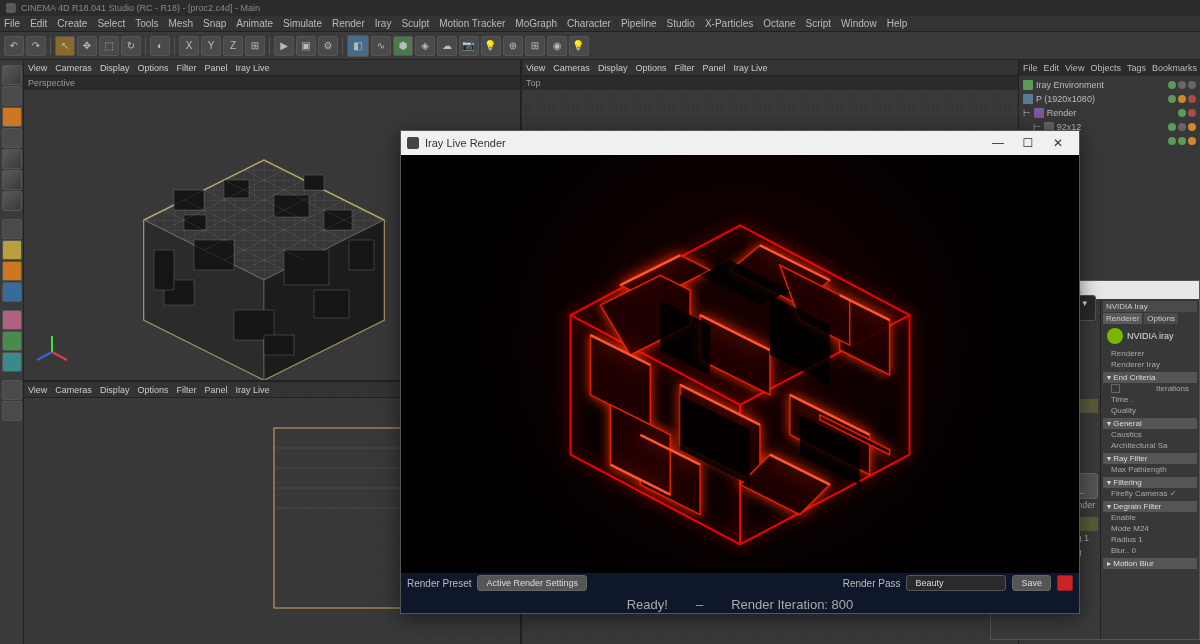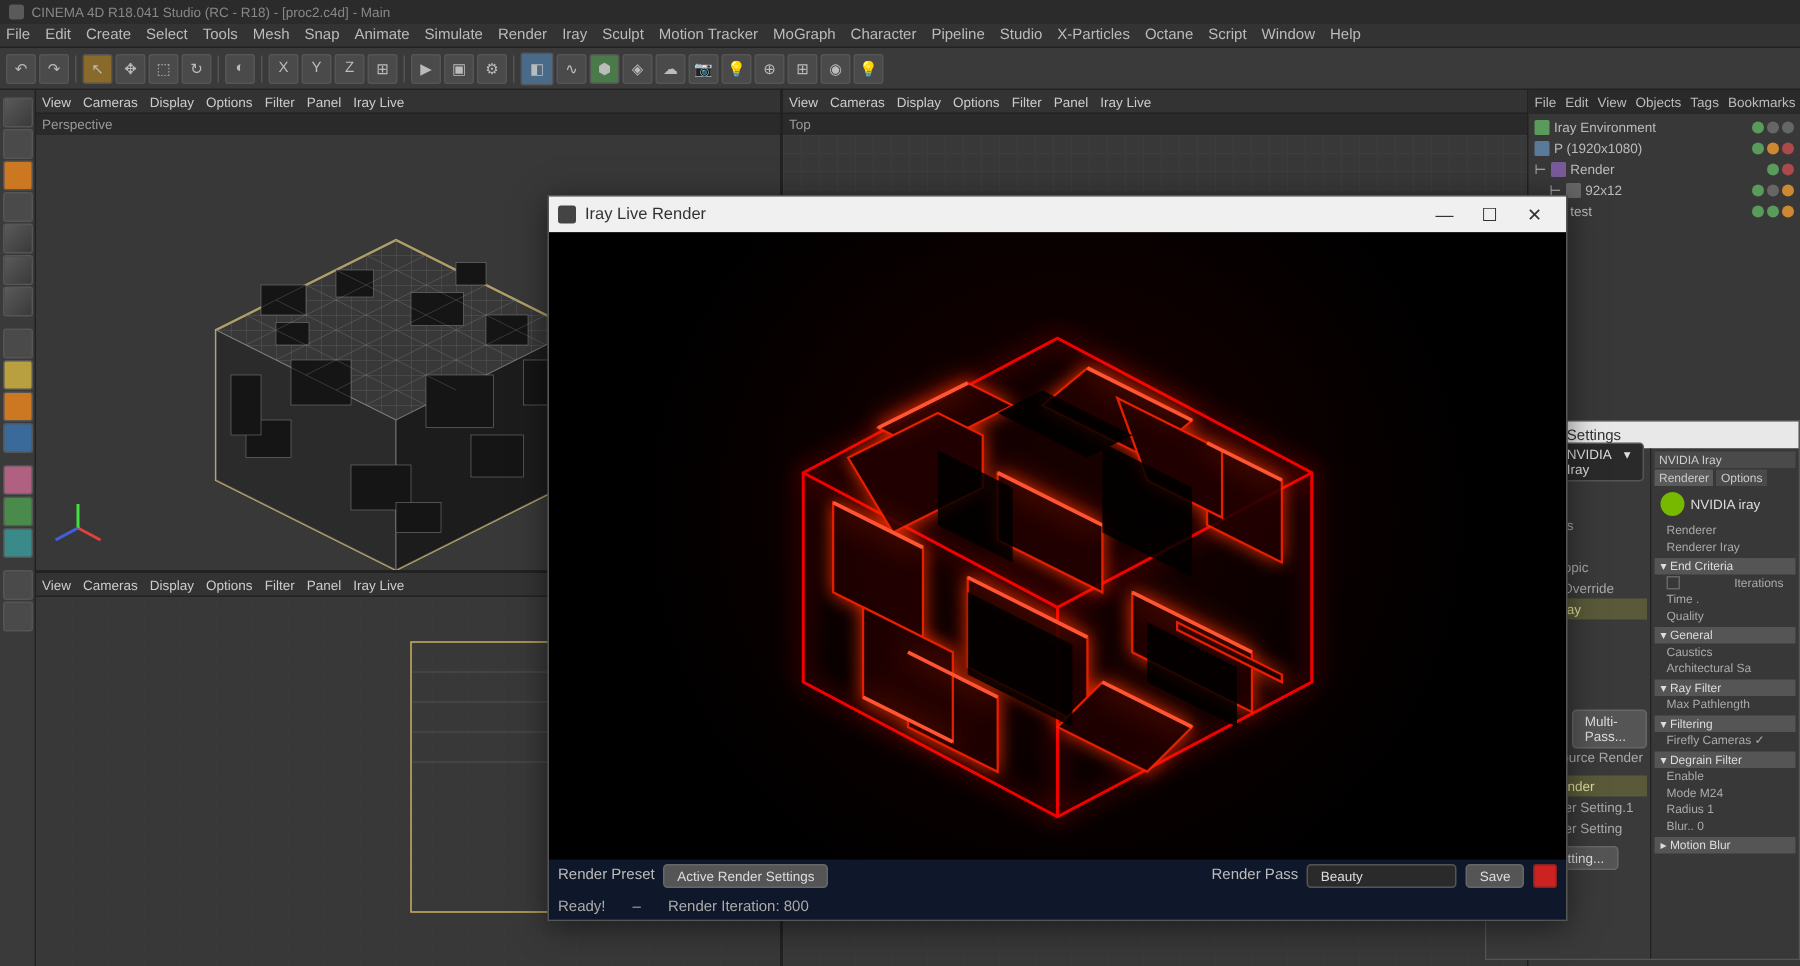--- a/index.html
+++ b/index.html
@@ -48,31 +48,31 @@
 .right-panel { width: 182px; background: #383838; border-left: 1px solid #222; display: flex; flex-direction: column; }
 .panel-tabs { height: 16px; background: #2a2a2a; display: flex; align-items: center; gap: 6px; padding: 0 4px; font-size: 9px; color: #bbb; }
 .object-list { padding: 2px; }
 .obj-row { display: flex; align-items: center; height: 14px; padding: 0 2px; gap: 3px; font-size: 9px; }
 .obj-row .icon { width: 10px; height: 10px; background: #5a7a5a; border-radius: 1px; }
 .obj-row .dots { margin-left: auto; display: flex; gap: 2px; }
 .obj-row .dot { width: 8px; height: 8px; border-radius: 50%; }
 .dot.g { background: #5a9a5a; } .dot.r { background: #aa4a4a; } .dot.o { background: #cc8833; } .dot.gr { background: #666; }
 
 
-.render-window { position: absolute; left: 365px; top: 130px; width: 680px; height: 484px; background: #333; border: 1px solid #555; box-shadow: 0 4px 20px rgba(0,0,0,0.5); z-index: 100; }
+.render-window { position: absolute; left: 400px; top: 130px; width: 680px; height: 484px; background: #333; border: 1px solid #555; box-shadow: 0 4px 20px rgba(0,0,0,0.5); z-index: 100; }
 .rw-title { height: 24px; background: #f0f0f0; display: flex; align-items: center; padding: 0 6px; color: #333; font-size: 11px; }
 .rw-title .icon { width: 12px; height: 12px; background: #444; border-radius: 2px; margin-right: 6px; }
 .rw-title .spacer { flex: 1; }
 .rw-title .wbtn { width: 30px; height: 20px; display: flex; align-items: center; justify-content: center; font-size: 12px; color: #333; }
 .rw-content { height: 418px; background: #000; position: relative; }
 .rw-bottom { height: 40px; background: #0f172a; display: flex; align-items: center; padding: 2px 6px; gap: 6px; flex-wrap: wrap; }
 .rw-btn { background: #555; border: 1px solid #666; border-radius: 3px; padding: 2px 8px; font-size: 9px; color: #ddd; }
 .rw-sel { background: #2a2a2a; border: 1px solid #555; border-radius: 3px; padding: 2px 8px; font-size: 9px; color: #ddd; min-width: 100px; }
 .rw-stop { width: 16px; height: 16px; background: #cc2222; border: 1px solid #882222; border-radius: 2px; }
-.rw-status { width: 100%; font-size: 10px; color: #aaa; display: flex; gap: 18px; }
+.rw-status { width: 100%; font-size: 13px; color: #aaa; display: flex; gap: 28px; justify-content: center; }
 
 .red-render { position: absolute; inset: 0; background: radial-gradient(circle at 50% 45%, #1a0000 0%, #000 70%); }
 .red-render svg { width: 100%; height: 100%; }
 
 
 .settings-window { position: absolute; right: 0; top: 280px; width: 210px; height: 360px; background: #383838; border: 1px solid #555; z-index: 50; }
 .sw-title { height: 18px; background: #e8e8e8; display: flex; align-items: center; padding: 0 4px; color: #333; font-size: 10px; }
 .sw-title .icon { width: 10px; height: 10px; background: #555; border-radius: 2px; margin-right: 4px; }
 .sw-body { display: flex; height: calc(100% - 18px); }
 .sw-left { width: 110px; background: #3a3a3a; border-right: 1px solid #222; padding: 2px; font-size: 9px; }

